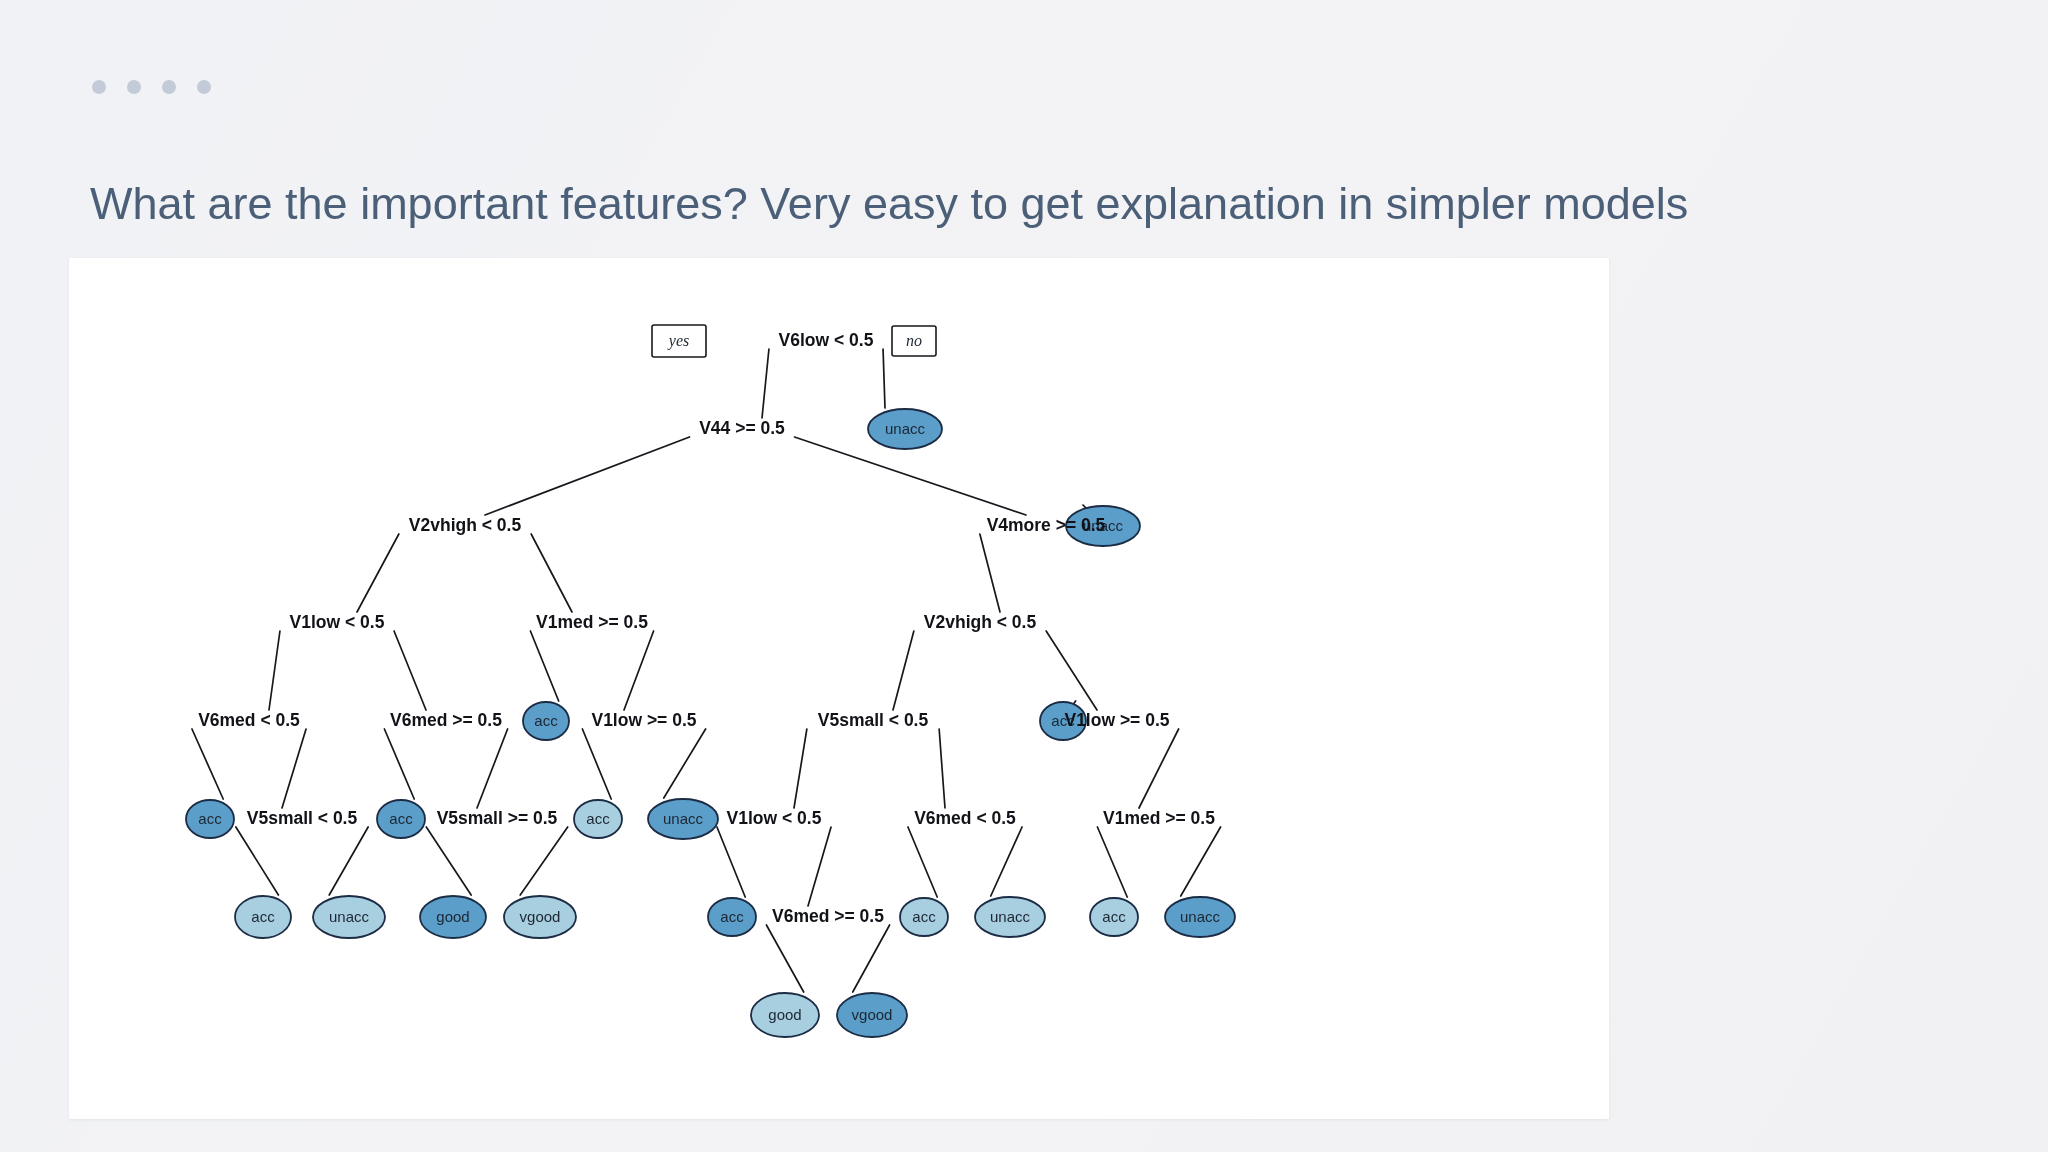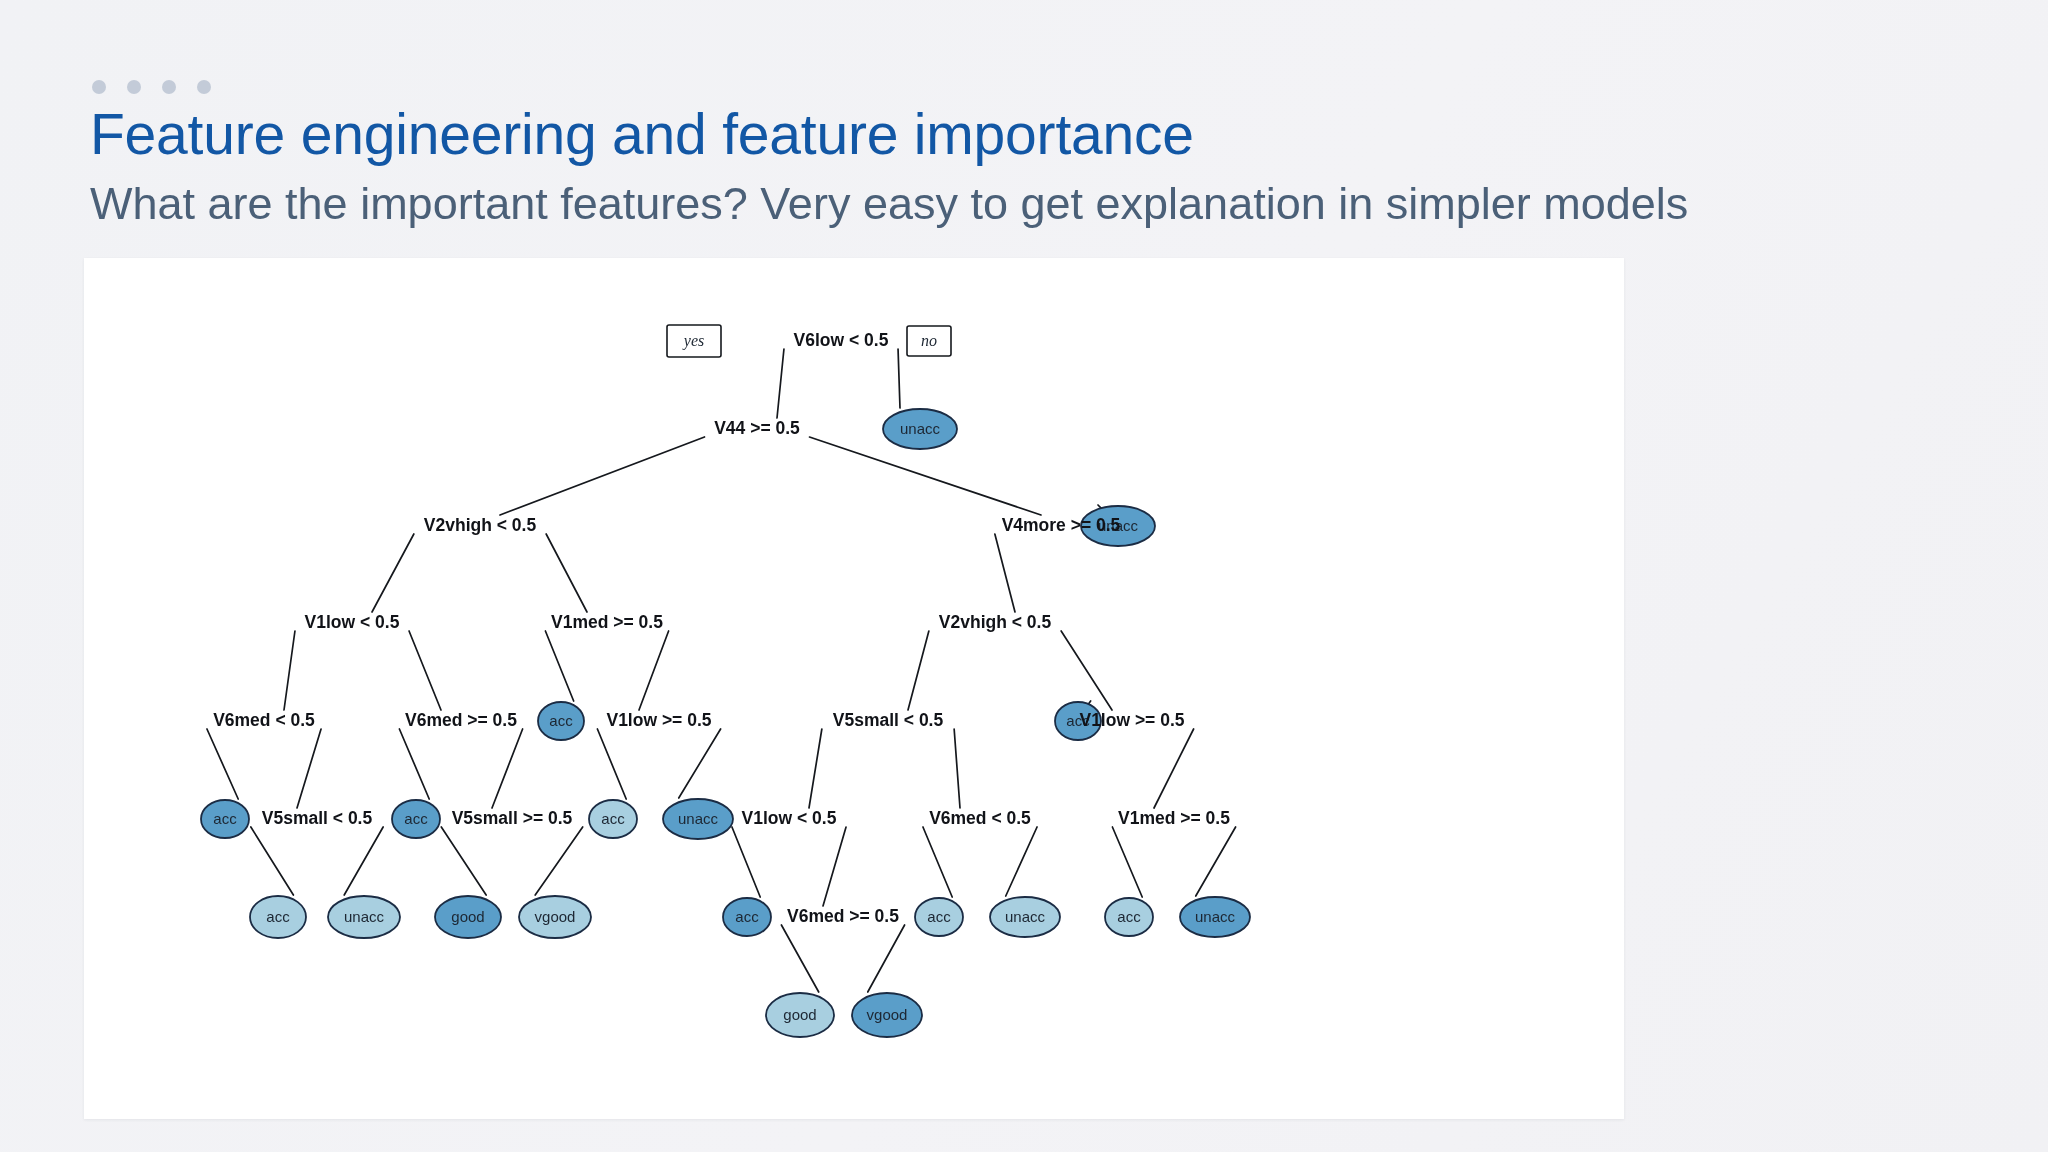--- a/index.html
+++ b/index.html
@@ -48,21 +48,21 @@
     left: 90px;
     top: 177px;
     font-size: 45px;
     line-height: 1.2;
     font-weight: 400;
     color: #4b6078;
     white-space: nowrap;
   }
   .card {
     position: absolute;
-    left: 84px;
+    left: 69px;
     top: 258px;
     width: 1540px;
     height: 861px;
     background: #ffffff;
     box-shadow: 0 1px 3px rgba(30,40,60,0.07);
   }
   .tree-svg {
     position: absolute;
     left: 0;
     top: 0;
@@ -114,21 +114,20 @@
 
 <div class="slide">
 
   <div class="dots">
     <div class="dot"></div>
     <div class="dot"></div>
     <div class="dot"></div>
     <div class="dot"></div>
   </div>
 
-  <div class="title">Feature engineering and feature importance</div>
   <div class="subtitle">What are the important features? Very easy to get explanation in simpler models</div>
 
   <div class="card">
     <svg class="tree-svg" id="tree-svg" viewBox="0 0 1540 861" xmlns="http://www.w3.org/2000/svg">
       <g id="edges-layer">
           <line x1="699.95" y1="91" x2="693" y2="160" class="edge" stroke="#15181d"></line>
           <line x1="814.05" y1="91" x2="816" y2="150" class="edge" stroke="#15181d"></line>
           <line x1="620.5" y1="179" x2="416" y2="257" class="edge" stroke="#15181d"></line>
           <line x1="725.5" y1="179" x2="957" y2="257" class="edge" stroke="#15181d"></line>
           <line x1="329.85" y1="276" x2="288" y2="354" class="edge" stroke="#15181d"></line>

